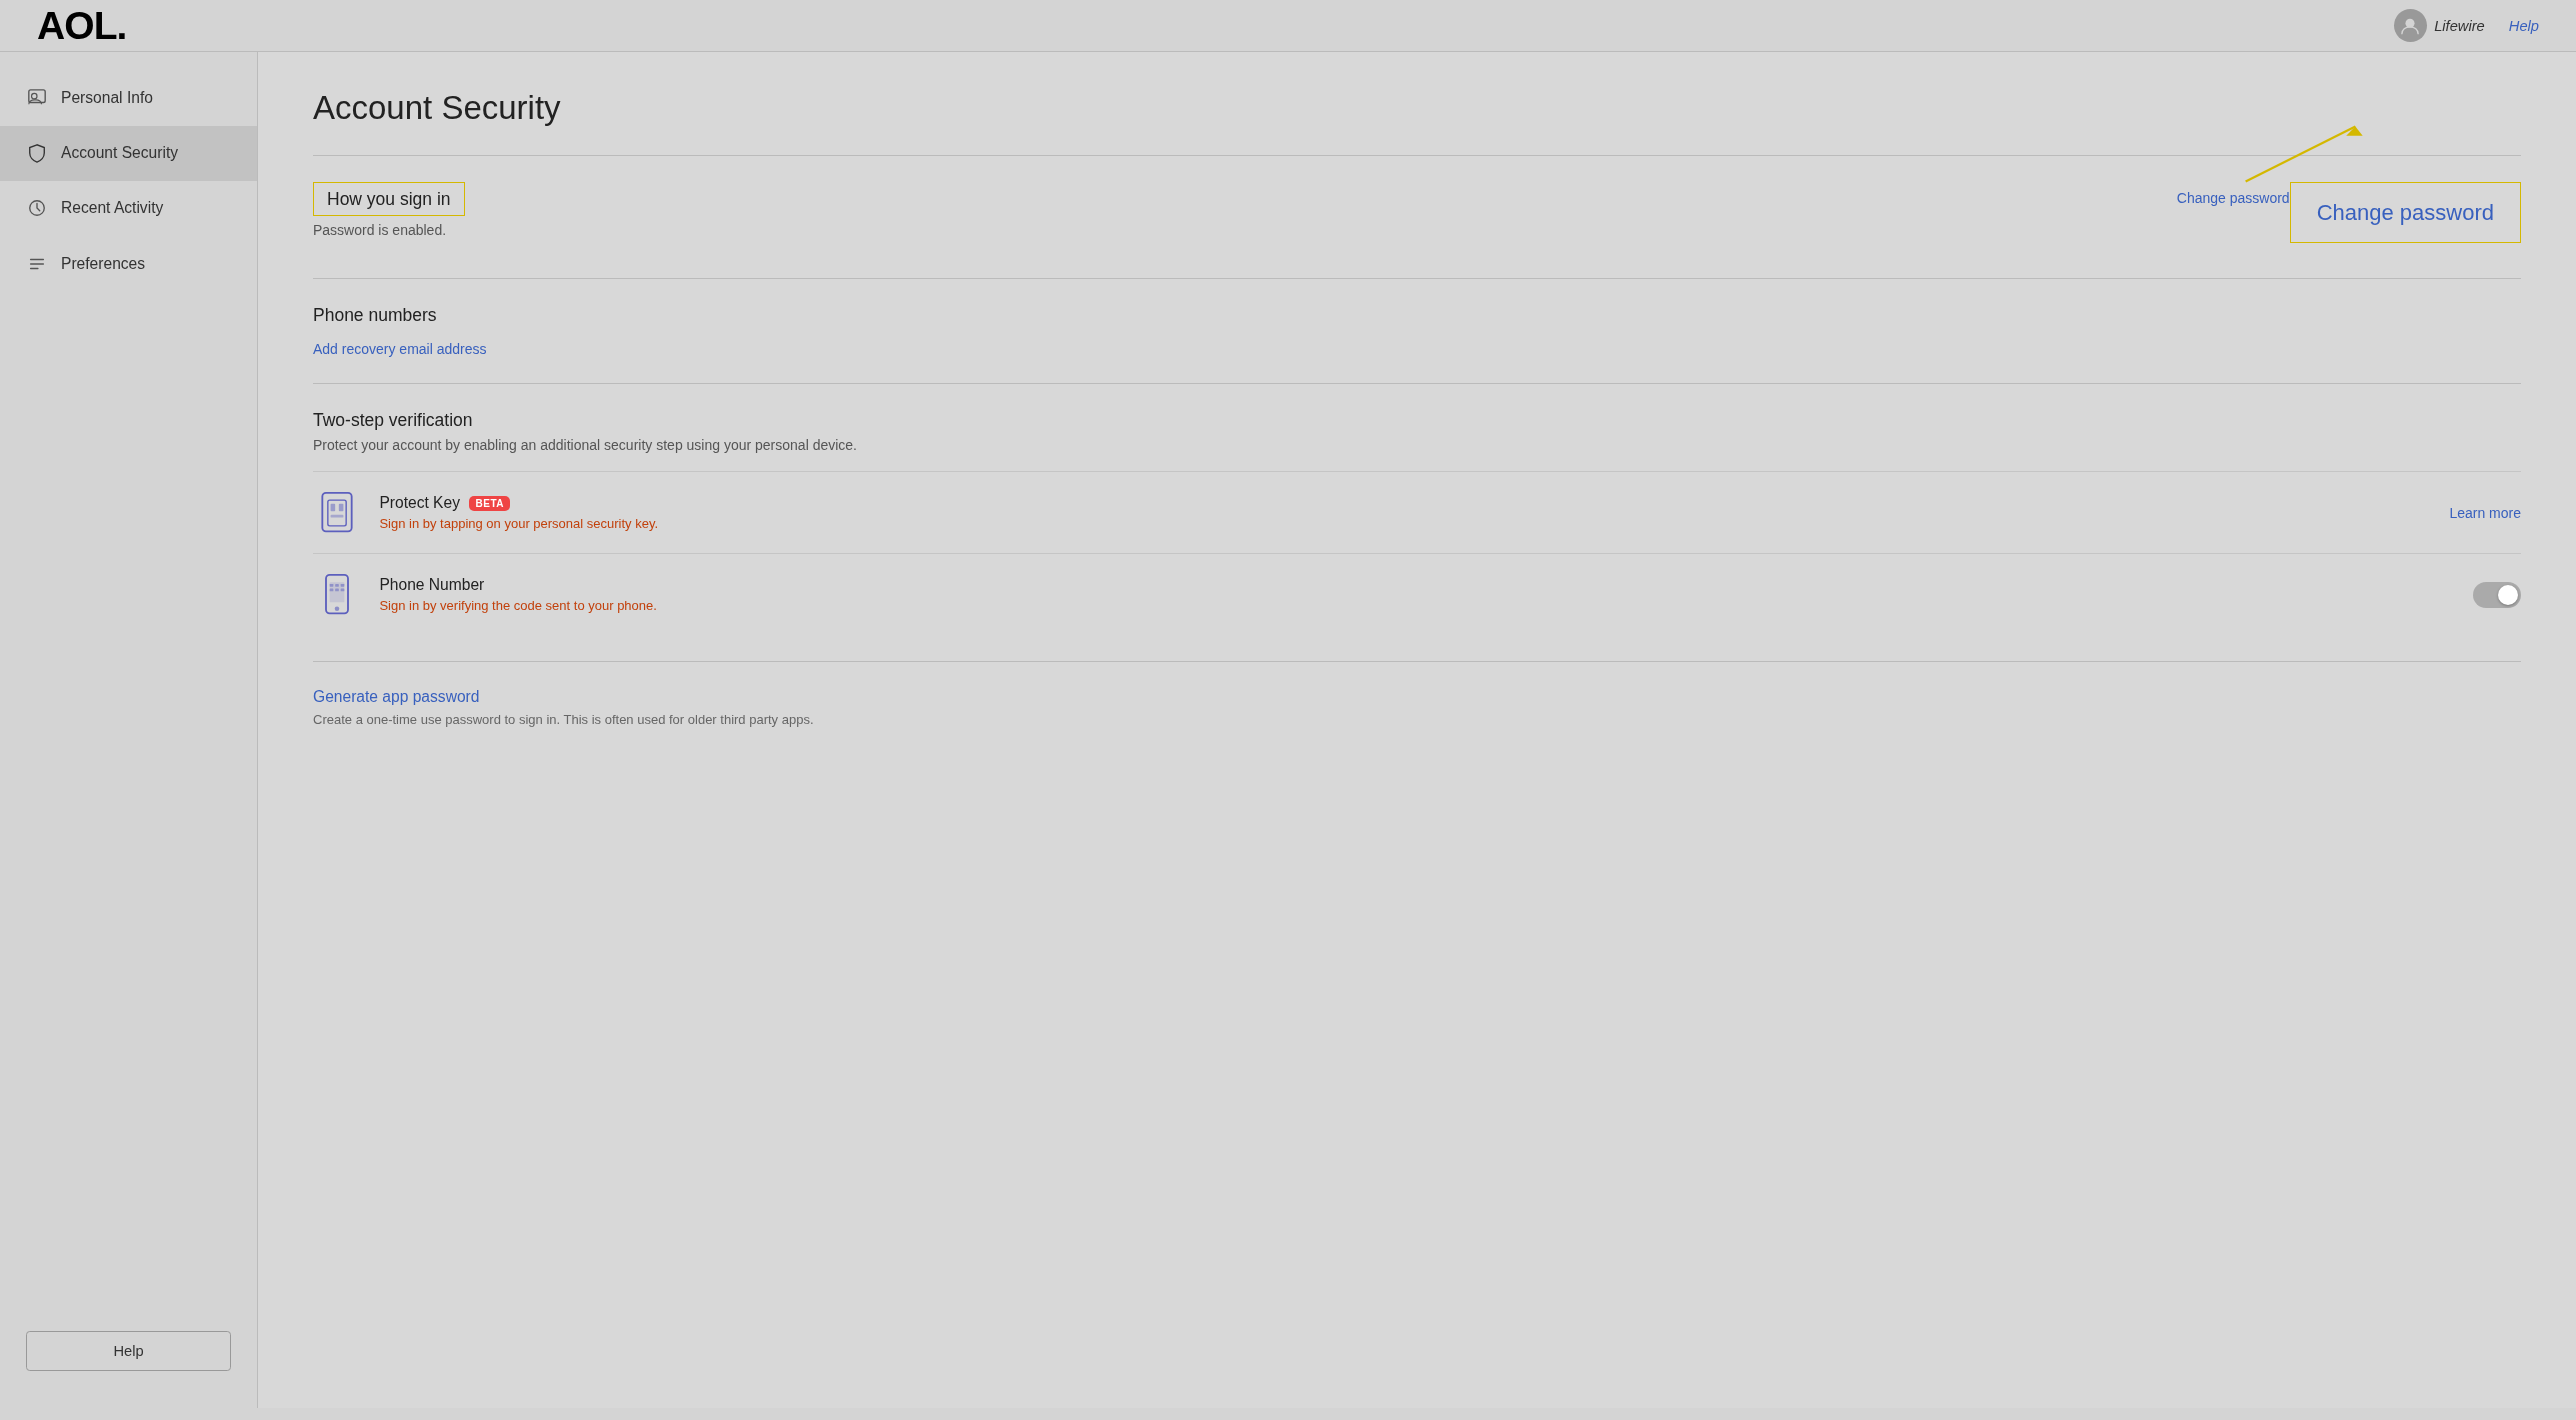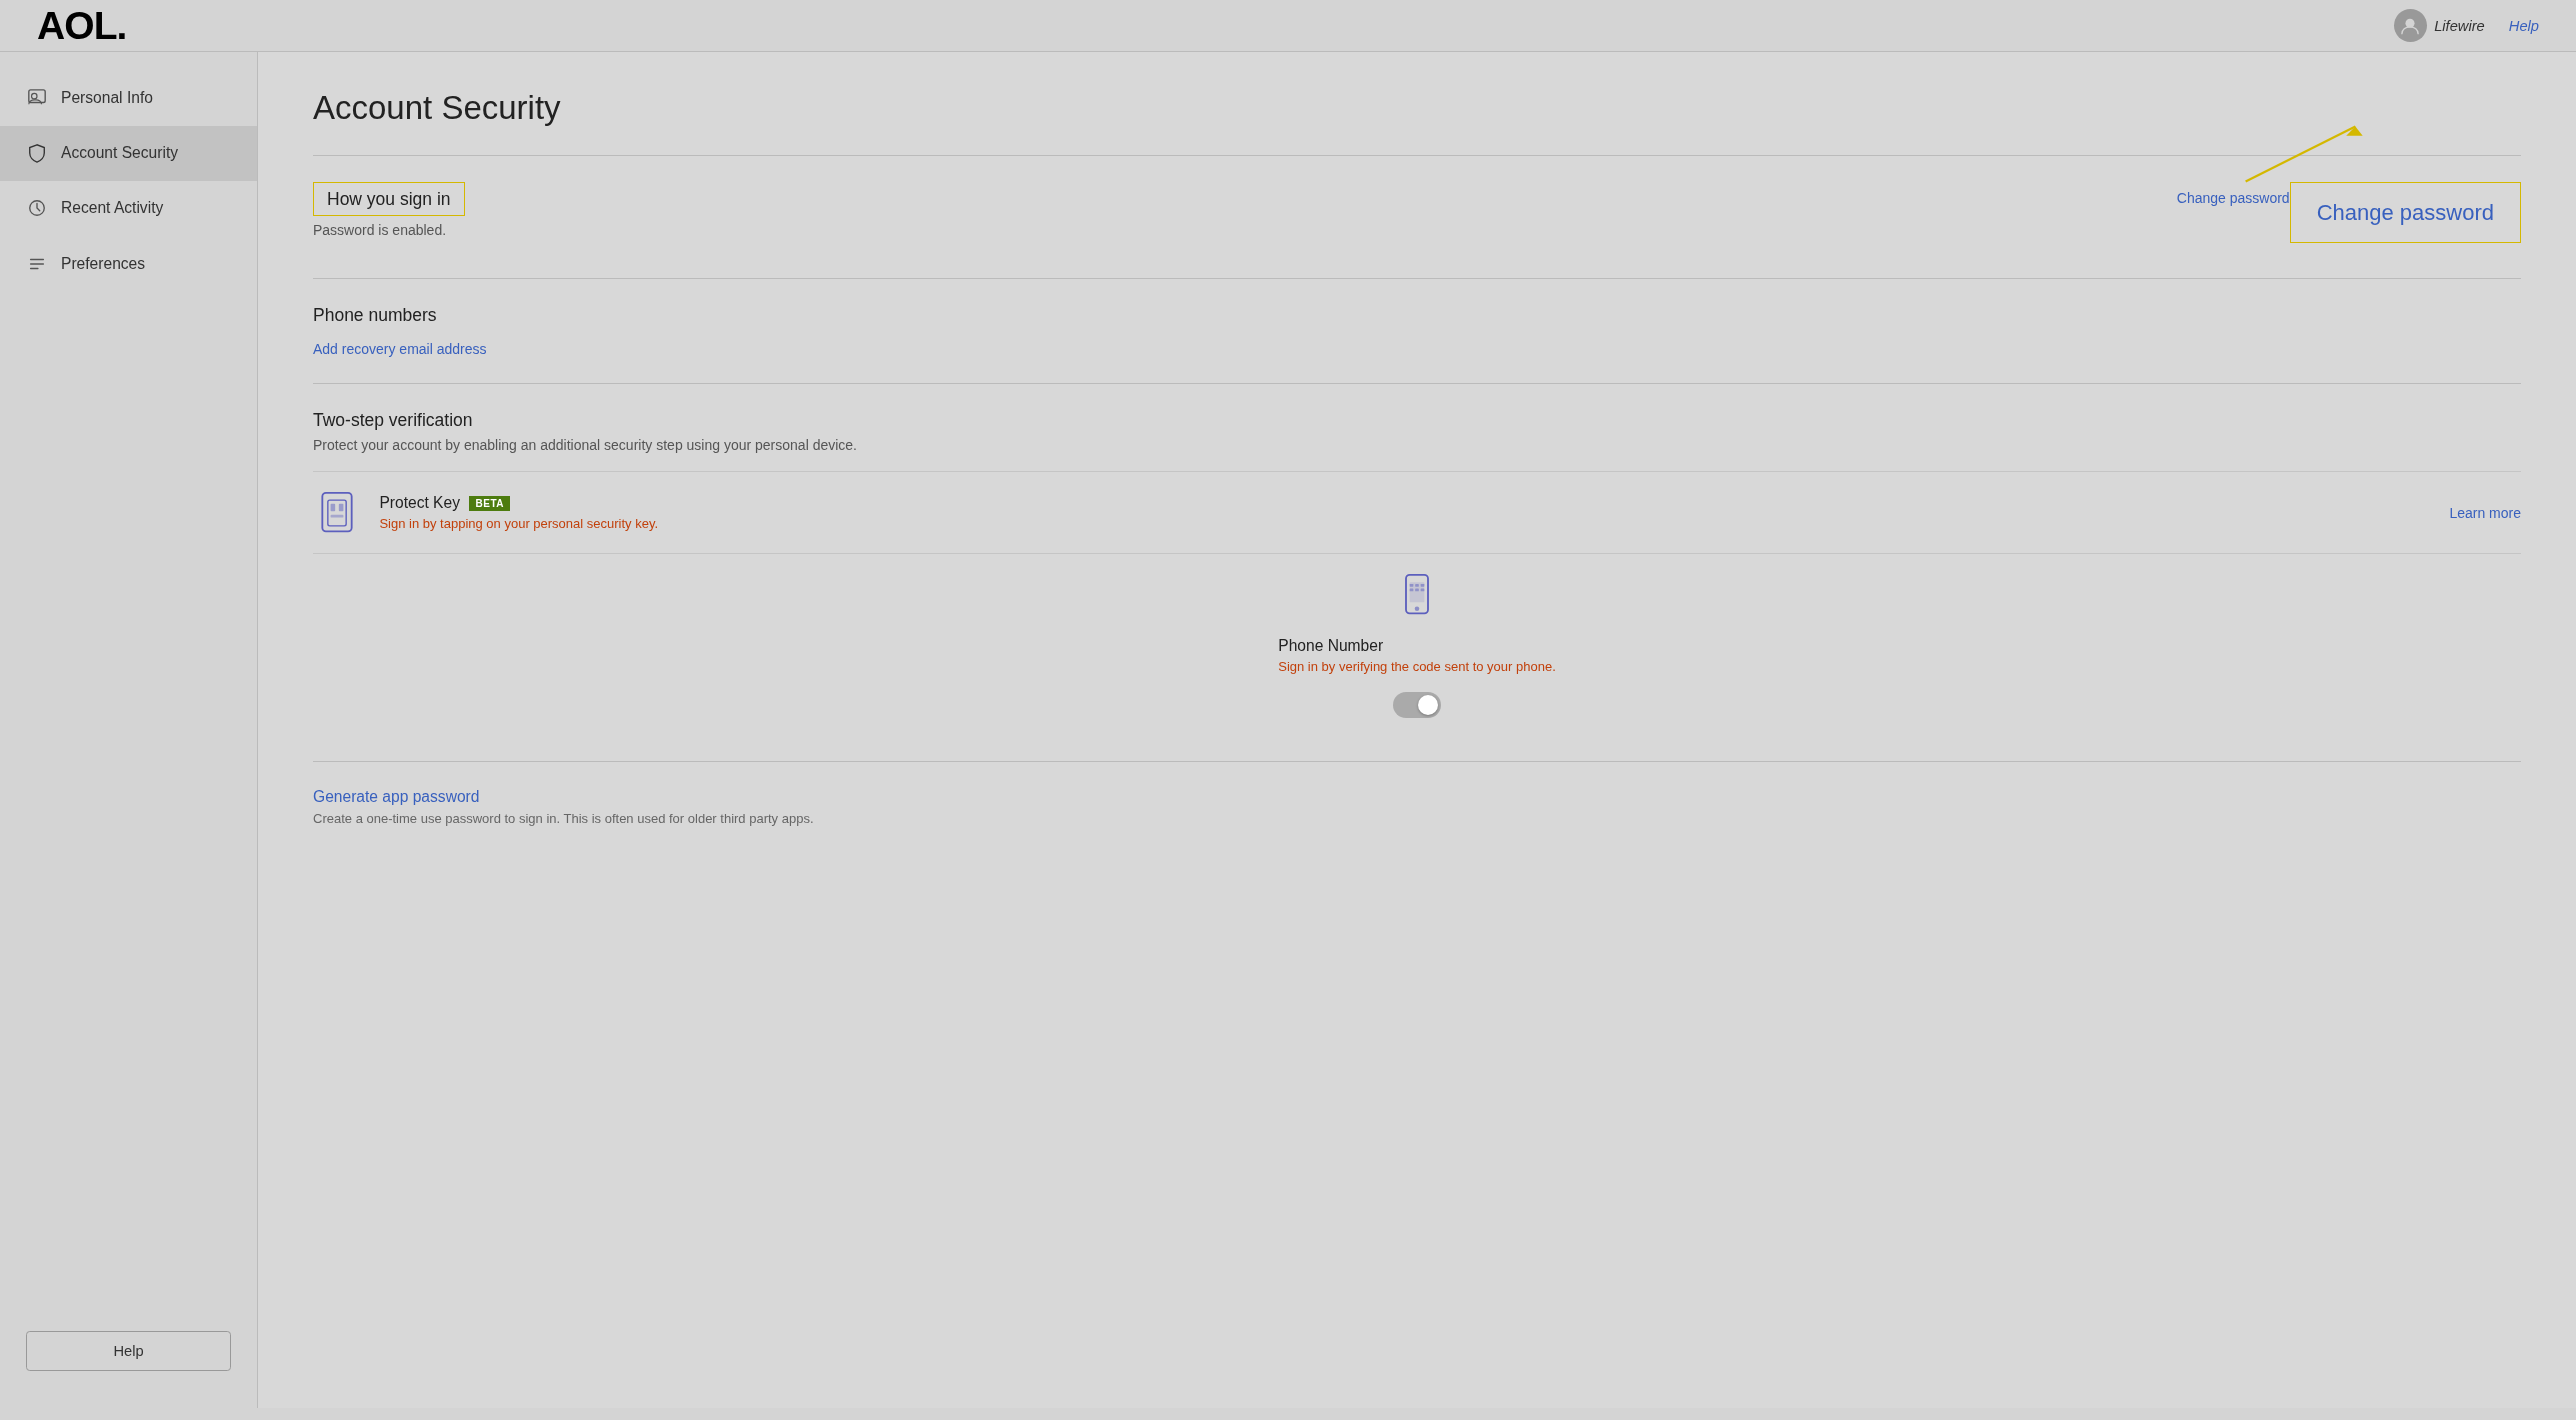--- a/index.html
+++ b/index.html
@@ -218,26 +218,26 @@
     .twostep-item-title {
       font-size: 15.6px;
       font-weight: 500;
       color: #222;
       display: flex;
       align-items: center;
       gap: 9.2px;
       margin-bottom: 3.7px;
     }
     .beta-badge {
-      background: #4d7c0f;
+      background: #ef4444;
       color: #fff;
       font-size: 10px;
       font-weight: 600;
       padding: 1.8px 6.4px;
-      border-radius: 0;
+      border-radius: 5px;
       letter-spacing: 0.5px;
     }
     .twostep-item-desc {
       font-size: 13px;
       color: #c2410c;
     }
     .twostep-item-action {
       flex-shrink: 0;
     }
 
@@ -407,21 +407,21 @@
             <span>Protect Key</span>
             <span class="beta-badge">BETA</span>
           </div>
           <div class="twostep-item-desc">Sign in by tapping on your personal security key.</div>
         </div>
         <div class="twostep-item-action">
           <a class="section-link">Learn more</a>
         </div>
       </div>
 
-      <div class="twostep-item" style="border-top: 0.9px solid #c5c5c5; flex-direction: column;">
+      <div class="twostep-item" style="border-top: 0.9px solid #c5c5c5;">
         <div class="twostep-icon">
           <svg width="44" height="48" viewBox="0 0 48 52" fill="none">
             <rect x="12" y="4" width="24" height="42" rx="4" stroke="#5c5fbd" stroke-width="2" fill="none"></rect>
             <rect x="16" y="12" width="16" height="22" rx="1" fill="#5c5fbd" opacity="0.15"></rect>
             <circle cx="24" cy="41" r="2.5" fill="#5c5fbd" opacity="0.6"></circle>
             <rect x="16" y="14" width="4" height="3" rx="0.5" fill="#5c5fbd" opacity="0.5"></rect>
             <rect x="22" y="14" width="4" height="3" rx="0.5" fill="#5c5fbd" opacity="0.5"></rect>
             <rect x="28" y="14" width="4" height="3" rx="0.5" fill="#5c5fbd" opacity="0.5"></rect>
             <rect x="16" y="19" width="4" height="3" rx="0.5" fill="#5c5fbd" opacity="0.5"></rect>
             <rect x="22" y="19" width="4" height="3" rx="0.5" fill="#5c5fbd" opacity="0.5"></rect>

